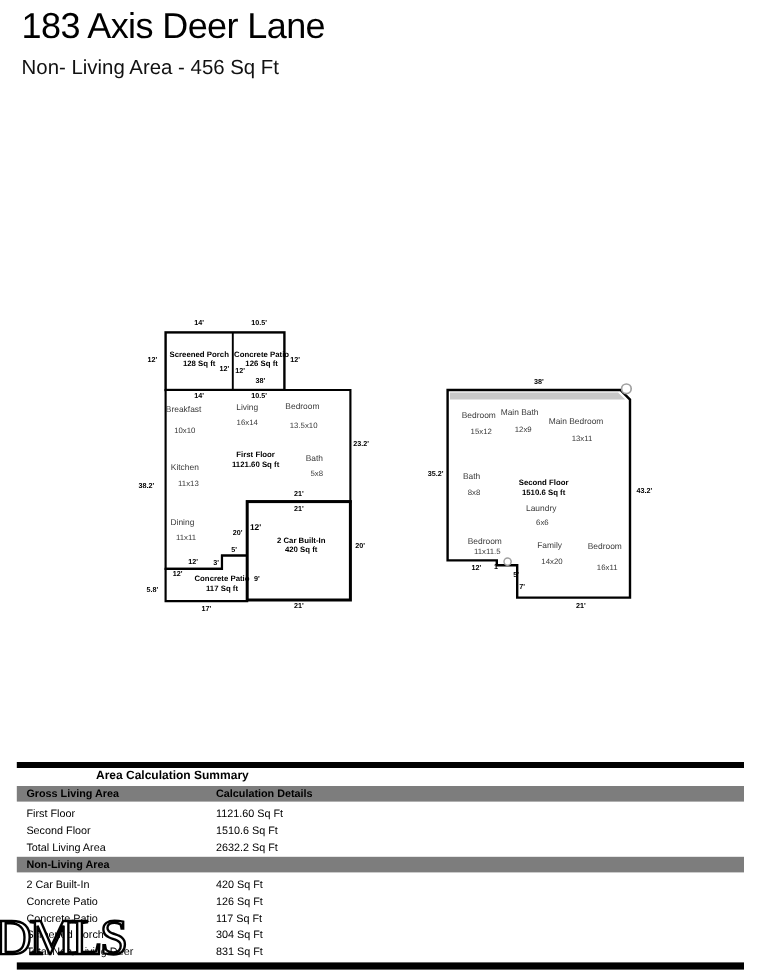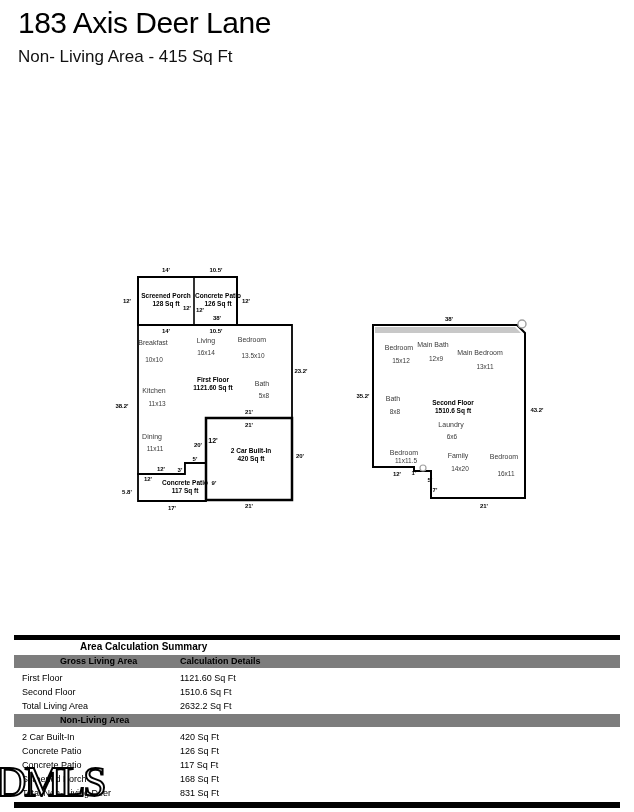--- a/index.html
+++ b/index.html
@@ -19,40 +19,40 @@
   .room{font-size:7px;color:#3a3a3a;}
   .rdim{font-size:6.5px;color:#3a3a3a;}
   .area{font-size:6.5px;font-weight:bold;color:#000;text-align:center;line-height:1.2;}
   .area span{display:block;}
   
   .table{position:absolute;left:14px;top:635px;width:606px;}
   .bar-black{height:5px;background:#000;}
   .ttitle{height:14px;font-size:10px;font-weight:bold;position:relative;}
   .tcenter{position:absolute;left:66px;width:400px;text-align:left;top:1px;}
   .gbar{height:13px;background:#7d7d7d;position:relative;font-size:9px;font-weight:bold;color:#000;margin-top:1px;}
-  .gbar .tlabel{top:1px;margin-left:38px;}
+  .gbar .tlabel{top:1px;}
   .gbar .tval{top:1px;font-weight:bold;}
   .trow{height:14px;position:relative;font-size:9px;}
   .trow.total{font-weight:normal;}
   .tlabel{position:absolute;left:8px;top:2px;}
   .tval{position:absolute;left:166px;width:200px;top:2px;}
   .table .bar-bottom{margin-top:2px;height:6px;background:#000;}
   
   .watermark{
     position:absolute;left:-4px;top:758px;
     font-family:"Liberation Serif",serif;font-size:42px;font-weight:normal;
     color:#ffffff;-webkit-text-stroke:2px #000;letter-spacing:-2px;
   }
 </style>
 </head>
 <body>
 
 <div class="hdr">
   <h1>183 Axis Deer Lane</h1>
-  <div class="sub">Non- Living Area - 415 Sq Ft</div>
+  <div class="sub">Non- Living Area - 456 Sq Ft</div>
 </div>
 
 <svg class="plan-svg" width="634" height="812" viewBox="0 0 634 812">
 
   <rect x="138" y="277" width="99" height="48" fill="#fff" stroke="#000" stroke-width="2"></rect>
   <line x1="194" y1="277" x2="194" y2="325" stroke="#000" stroke-width="1.6"></line>
 
   <polygon points="138,325 292,325 292,418 206,418 206,463 185,463 185,474 138,474" fill="#fff" stroke="#000" stroke-width="1.8"></polygon>
 
   <polygon points="138,474 185,474 185,463 206,463 206,501 138,501" fill="#fff" stroke="#000" stroke-width="1.8"></polygon>
@@ -182,21 +182,21 @@
   <div class="trow">
     <span class="tlabel">Concrete Patio</span>
     <span class="tval">126 Sq Ft</span>
   </div>
   <div class="trow">
     <span class="tlabel">Concrete Patio</span>
     <span class="tval">117 Sq Ft</span>
   </div>
   <div class="trow">
     <span class="tlabel">Screened Porch</span>
-    <span class="tval">168 Sq Ft</span>
+    <span class="tval">304 Sq Ft</span>
   </div>
   <div class="trow total">
     <span class="tlabel">Total Non- Living Deer</span>
     <span class="tval">831 Sq Ft</span>
   </div>
   <div class="bar-bottom"></div>
 </div>
 
 <div class="watermark">DMLS</div>
 

